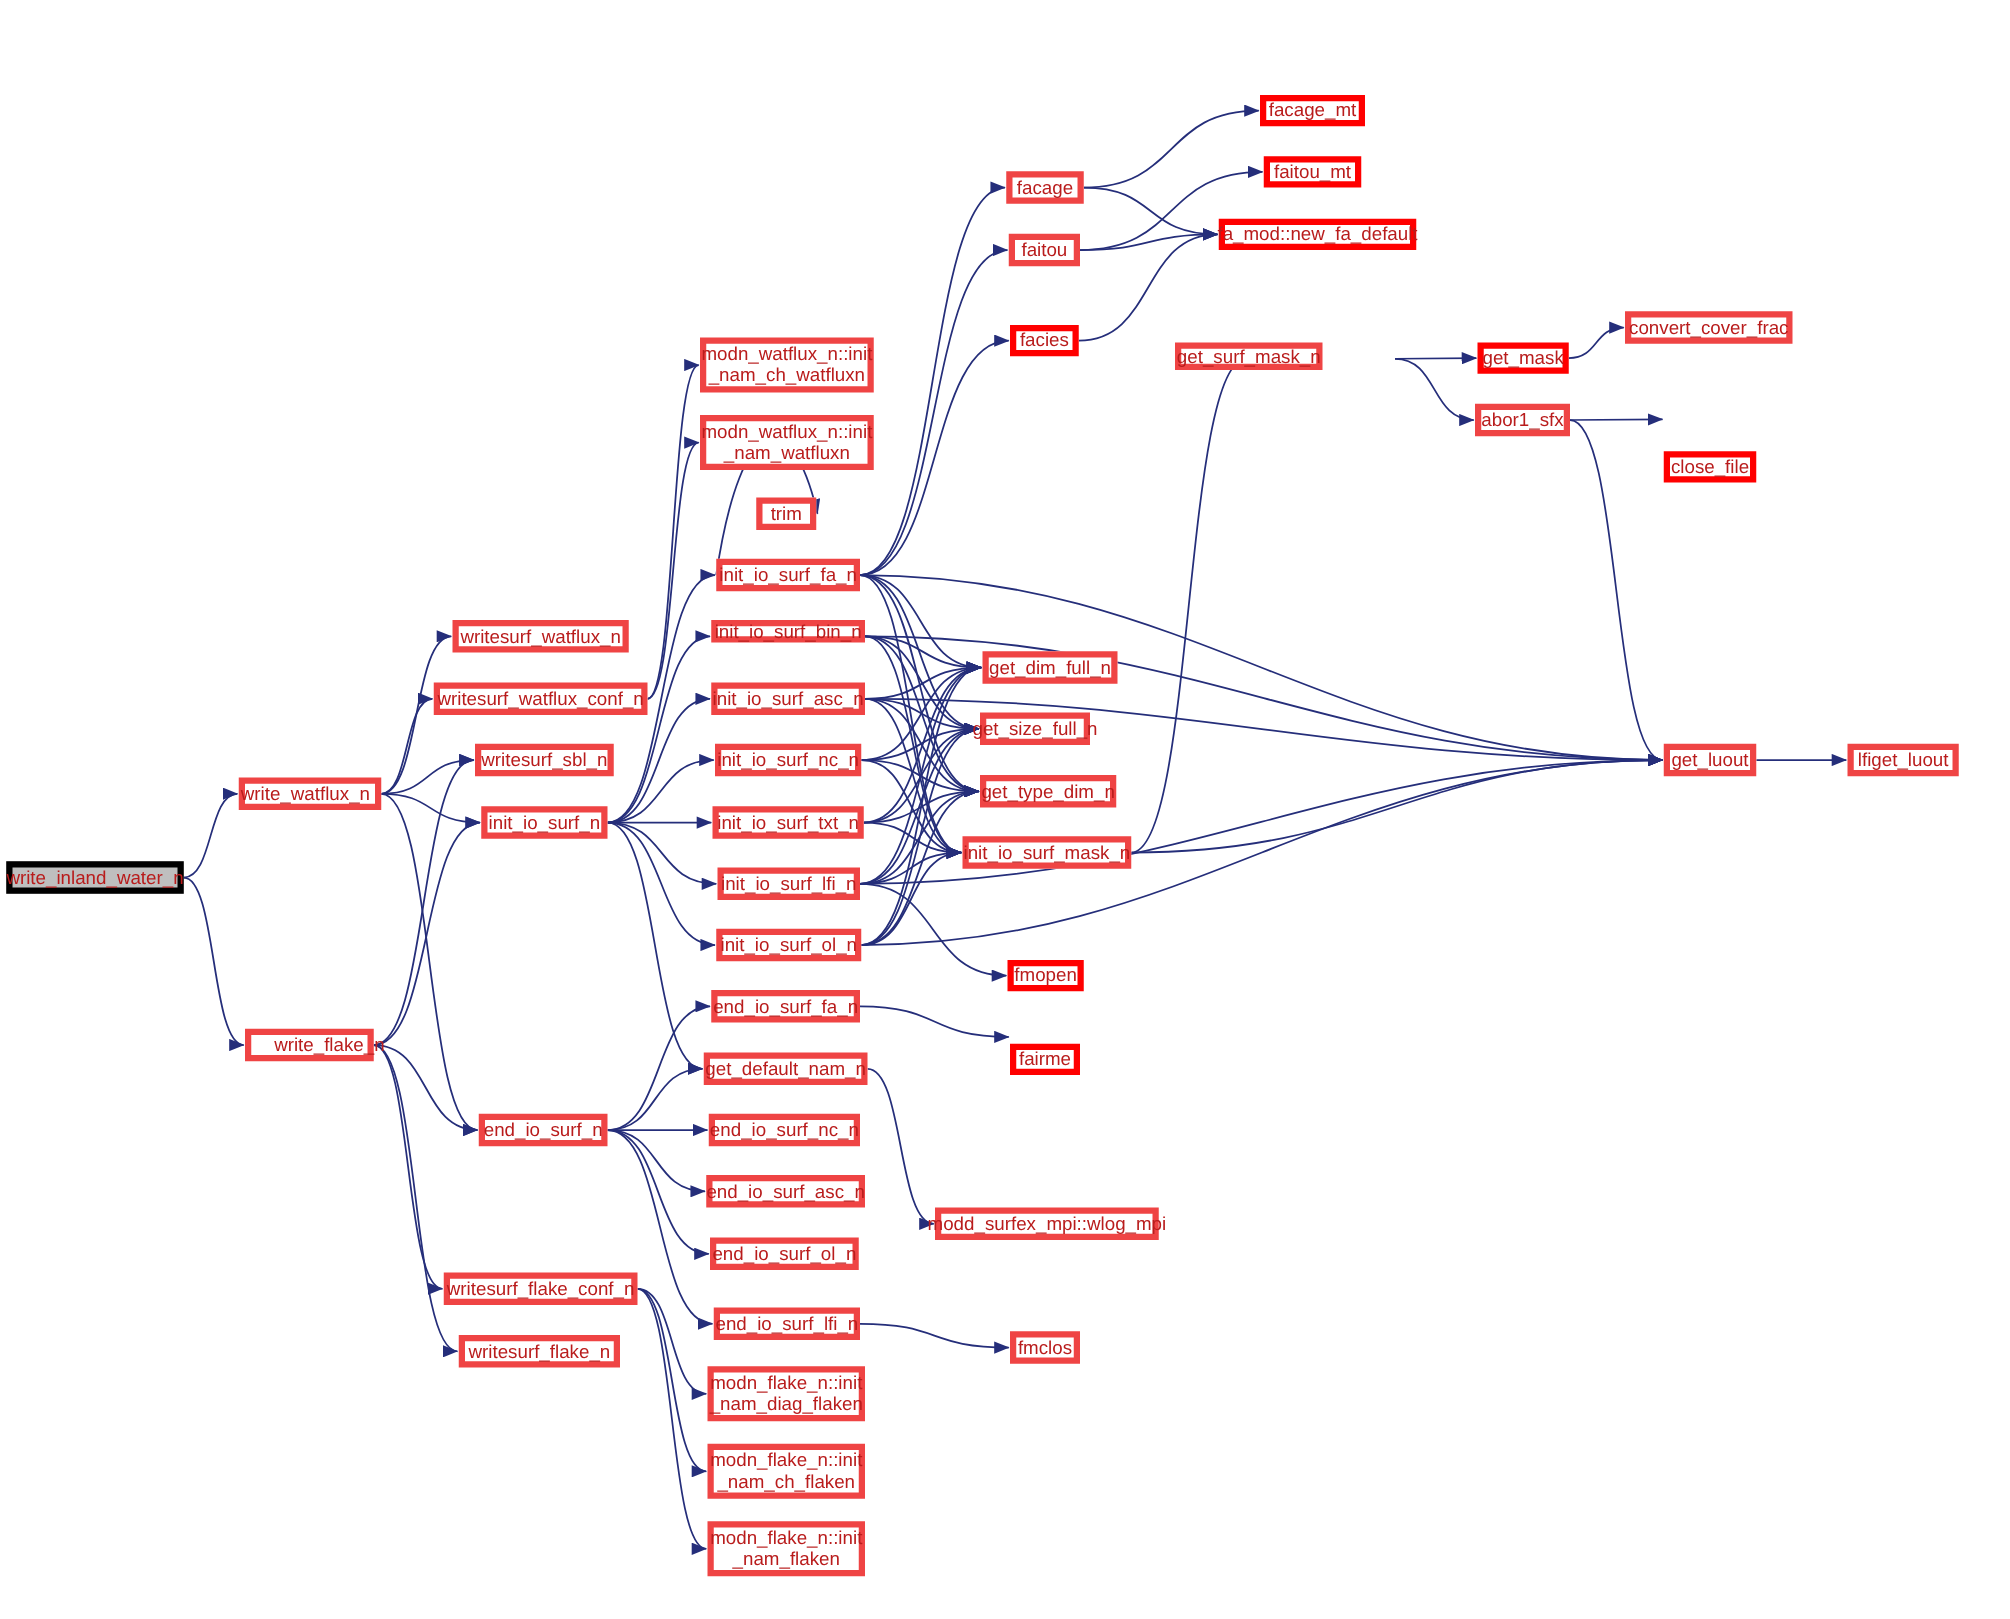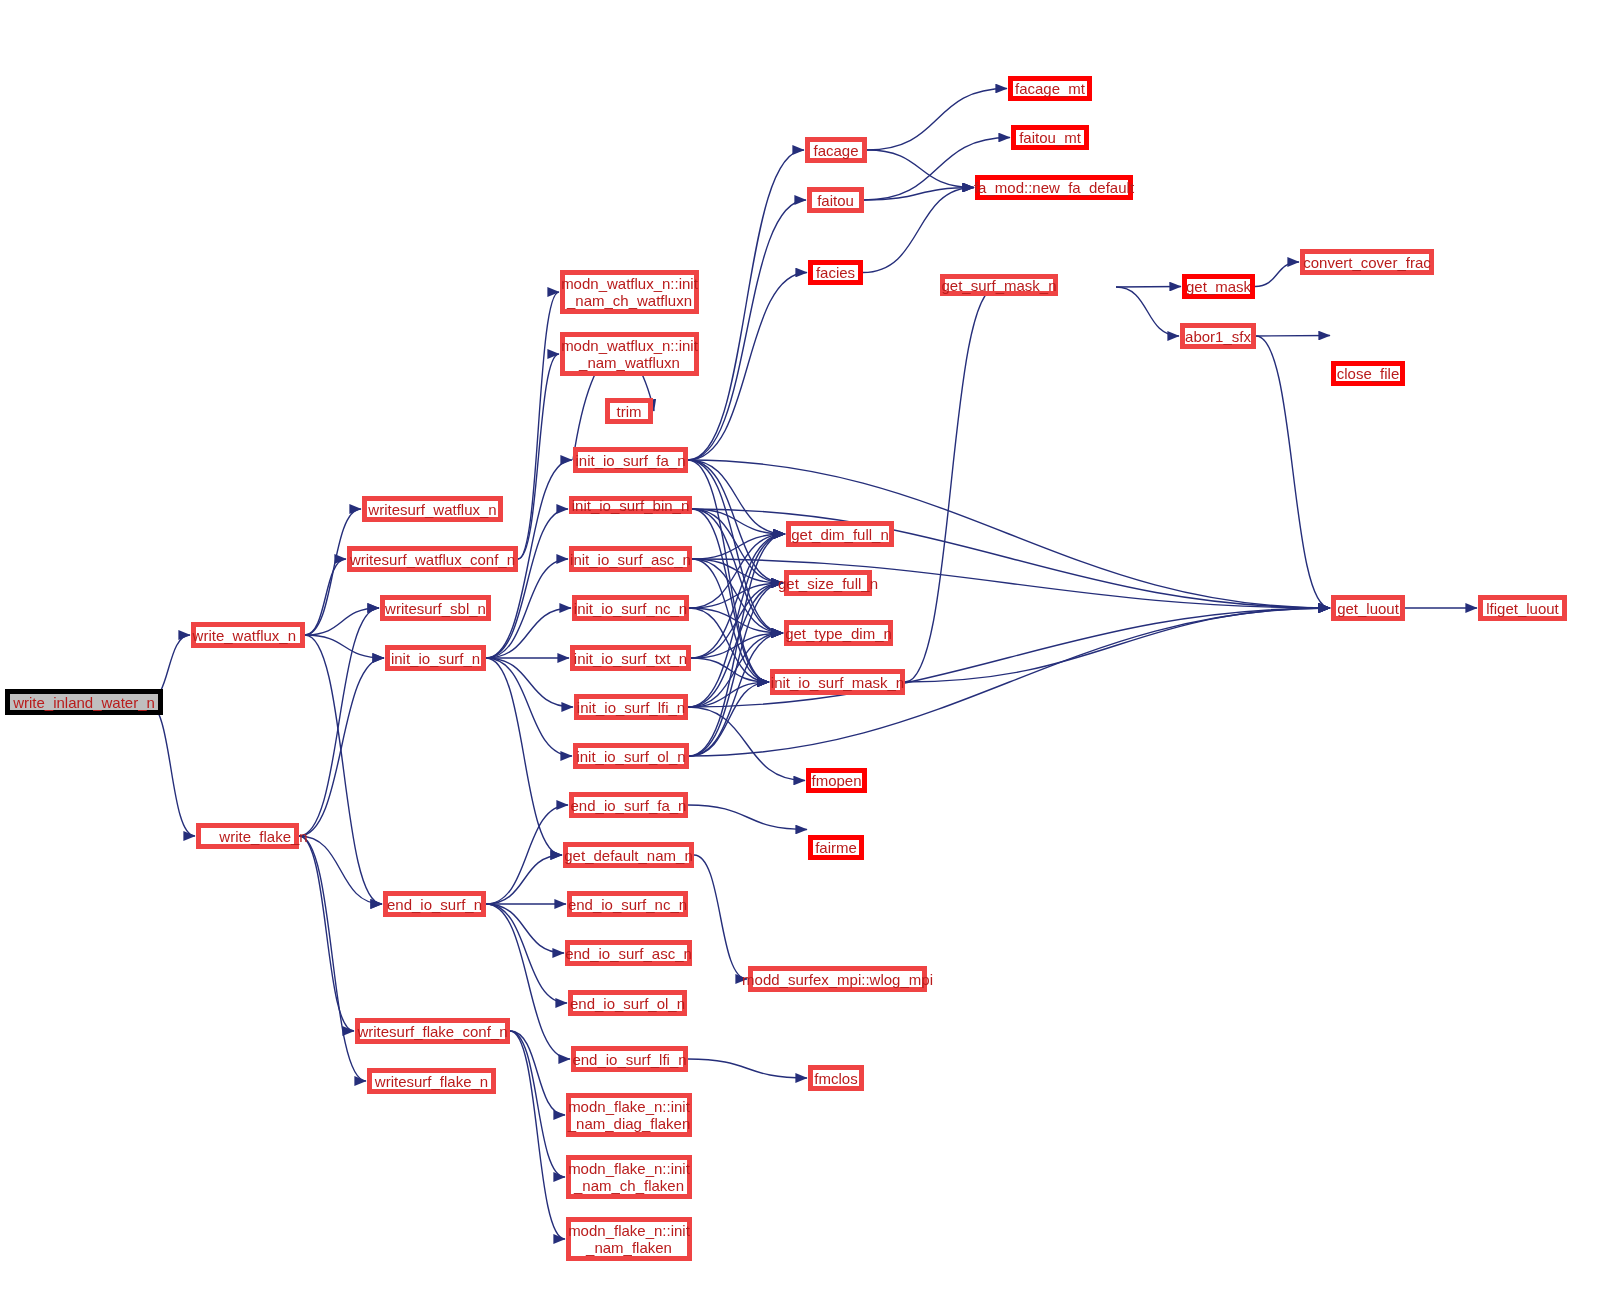--- a/index.html
+++ b/index.html
@@ -106,21 +106,21 @@
         <path d="M518,559 C540.55,559 536.45,292 559,292"></path>
         <path d="M518,559 C540.55,559 536.45,354 559,354"></path>
         <path d="M510,1031 C540.25,1031 534.75,1115 565,1115"></path>
         <path d="M510,1031 C540.25,1031 534.75,1177 565,1177"></path>
         <path d="M510,1031 C540.25,1031 534.75,1239 565,1239"></path>
         <path d="M694,855 C723.15,855 717.85,979 747,979"></path>
         <path d="M1405,608 L1477,608"></path>
       </g>
   </svg>
   <div id="node-layer">
-      <div class="node gray" style="left: 5px; top: 689px; width: 158px; height: 26px;"><span class="lbl">write_inland_water_n</span></div>
+      <div class="node gray" style="left: 5px; top: 689px; width: 142px; height: 26px;"><span class="lbl">write_inland_water_n</span></div>
       <div class="node" style="left: 191px; top: 622px; width: 114px; height: 26px; justify-content: flex-end;"><span class="lbl">write_watflux_n</span></div>
       <div class="node" style="left: 196px; top: 823px; width: 103px; height: 26px; padding-left: 32px;"><span class="lbl">write_flake_n</span></div>
       <div class="node" style="left: 362px; top: 496px; width: 141px; height: 26px;"><span class="lbl">writesurf_watflux_n</span></div>
       <div class="node" style="left: 347px; top: 546px; width: 171px; height: 26px;"><span class="lbl">writesurf_watflux_conf_n</span></div>
       <div class="node" style="left: 380px; top: 595px; width: 111px; height: 26px;"><span class="lbl">writesurf_sbl_n</span></div>
       <div class="node" style="left: 385px; top: 645px; width: 101px; height: 26px;"><span class="lbl">init_io_surf_n</span></div>
       <div class="node" style="left: 383px; top: 891px; width: 103px; height: 26px;"><span class="lbl">end_io_surf_n</span></div>
       <div class="node" style="left: 355px; top: 1018px; width: 155px; height: 26px;"><span class="lbl">writesurf_flake_conf_n</span></div>
       <div class="node" style="left: 367px; top: 1068px; width: 129px; height: 26px;"><span class="lbl">writesurf_flake_n</span></div>
       <div class="node" style="left: 560px; top: 270px; width: 139px; height: 44px;"><span class="lbl">modn_watflux_n::init

